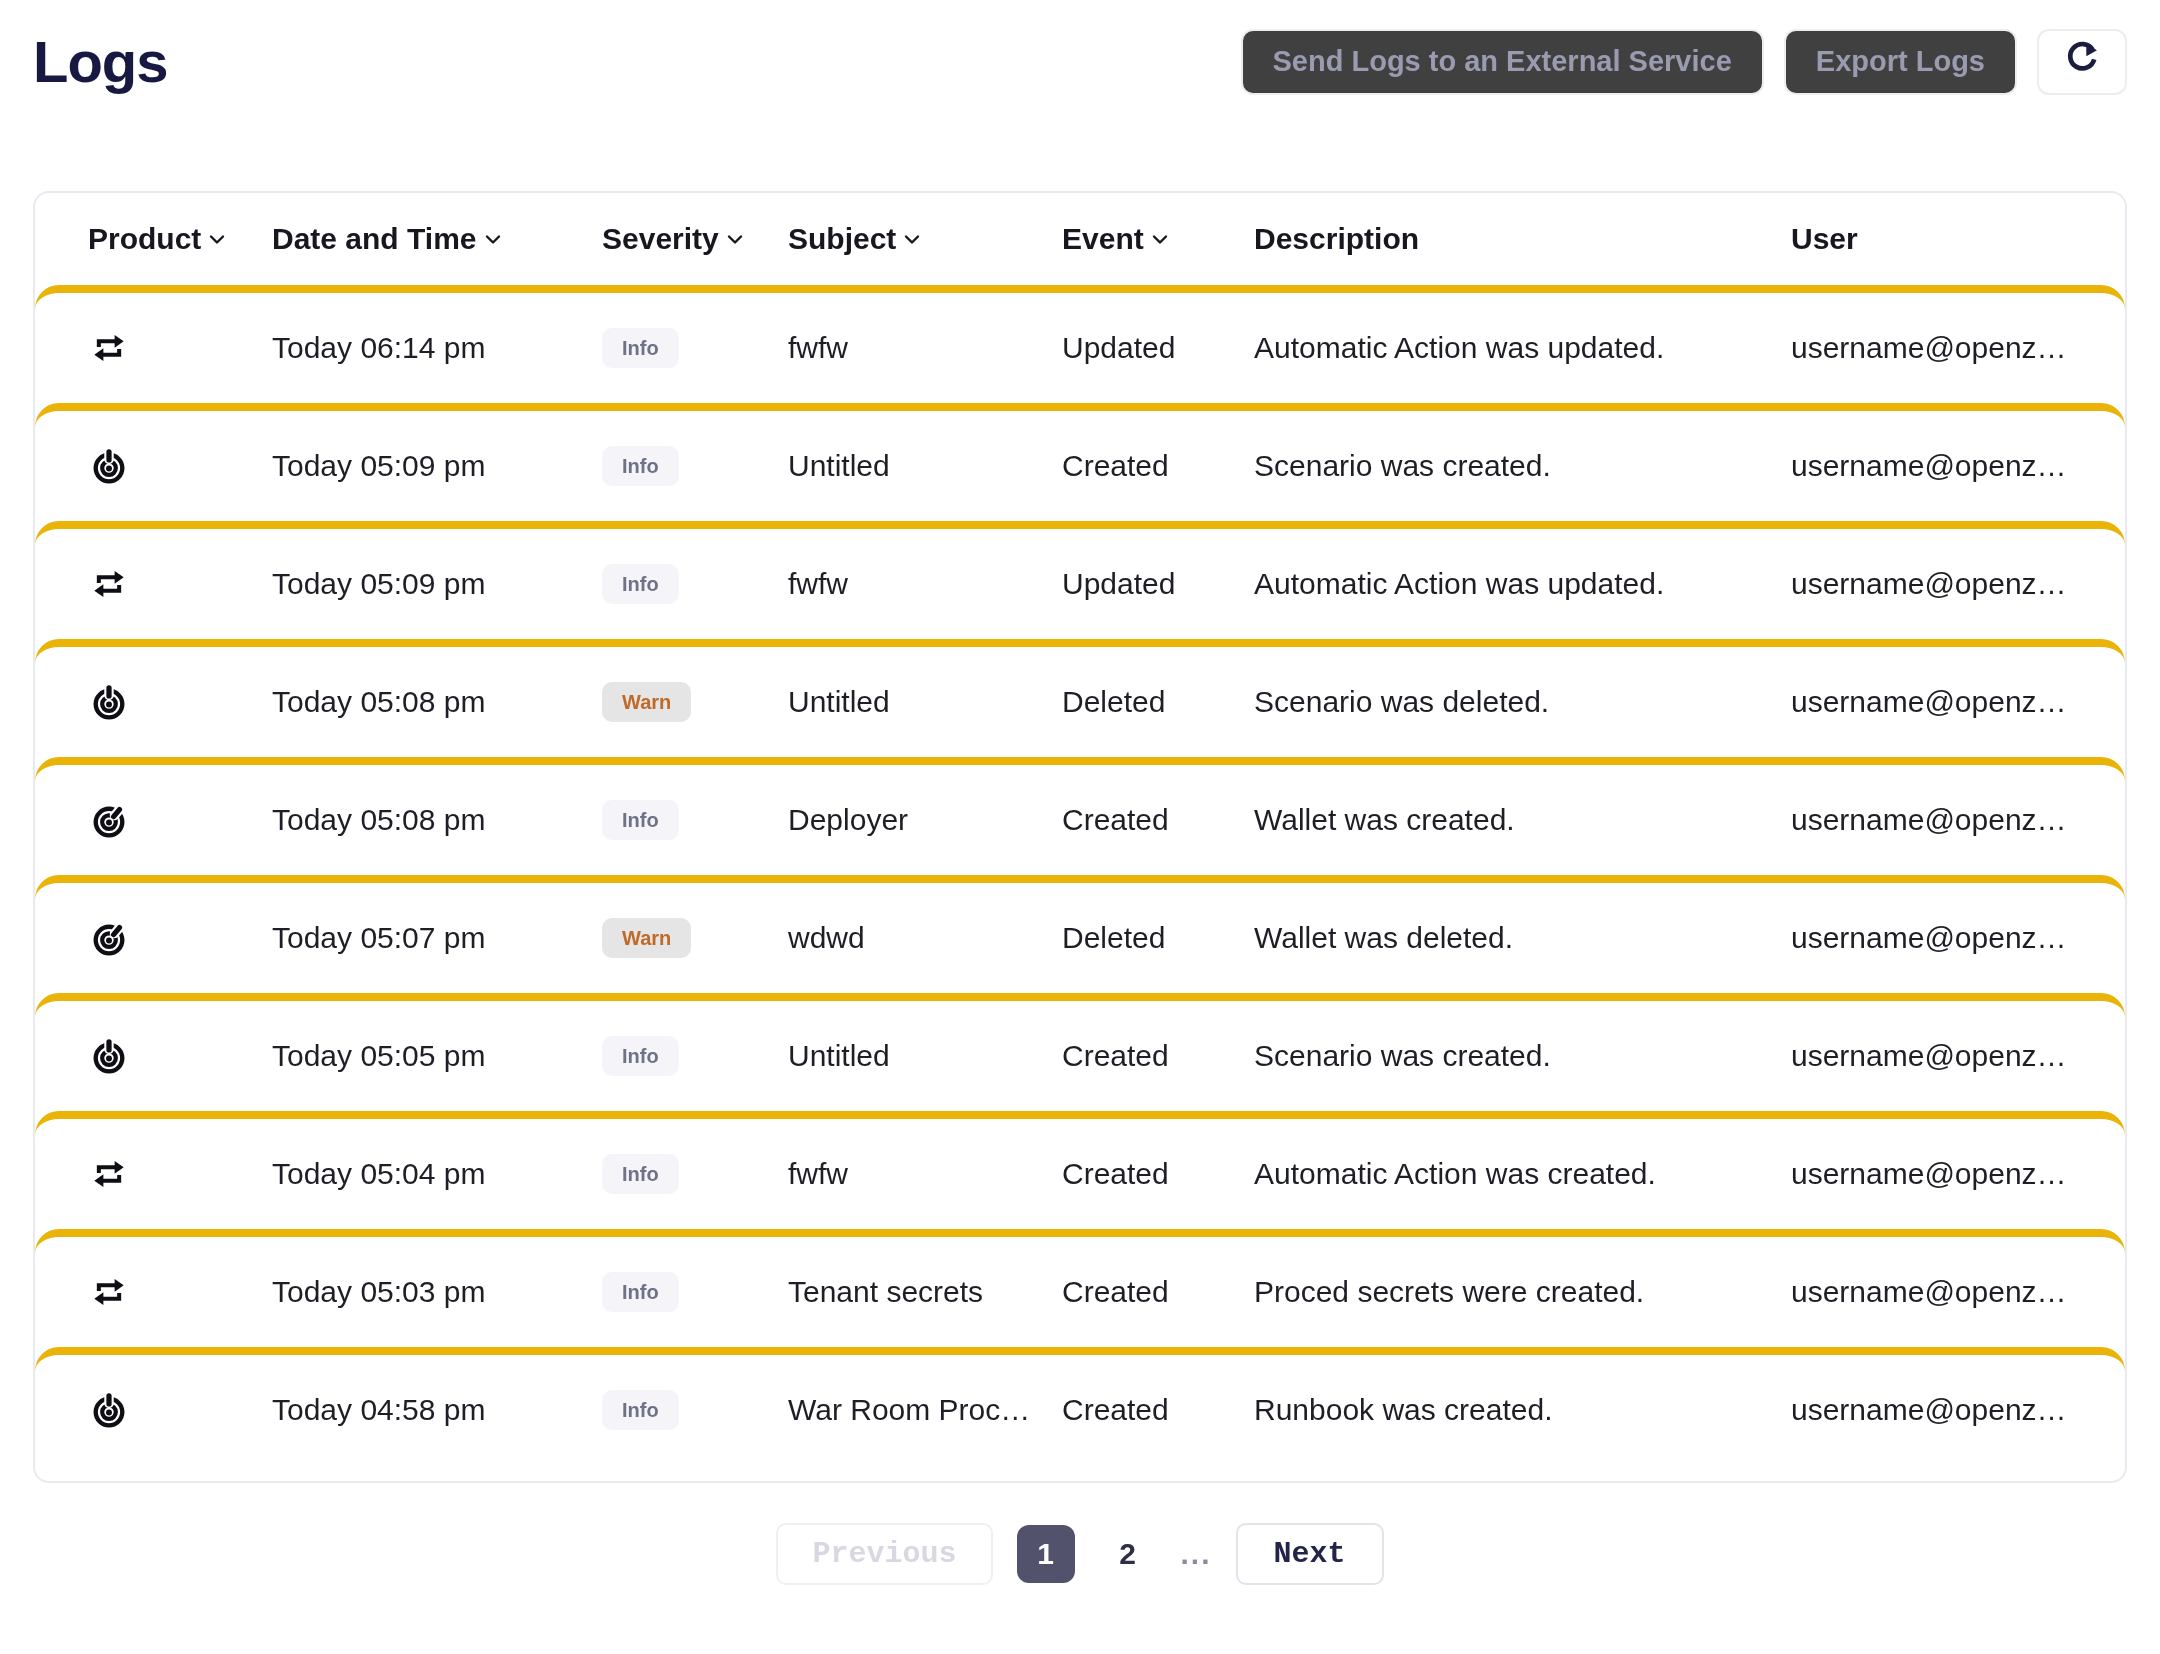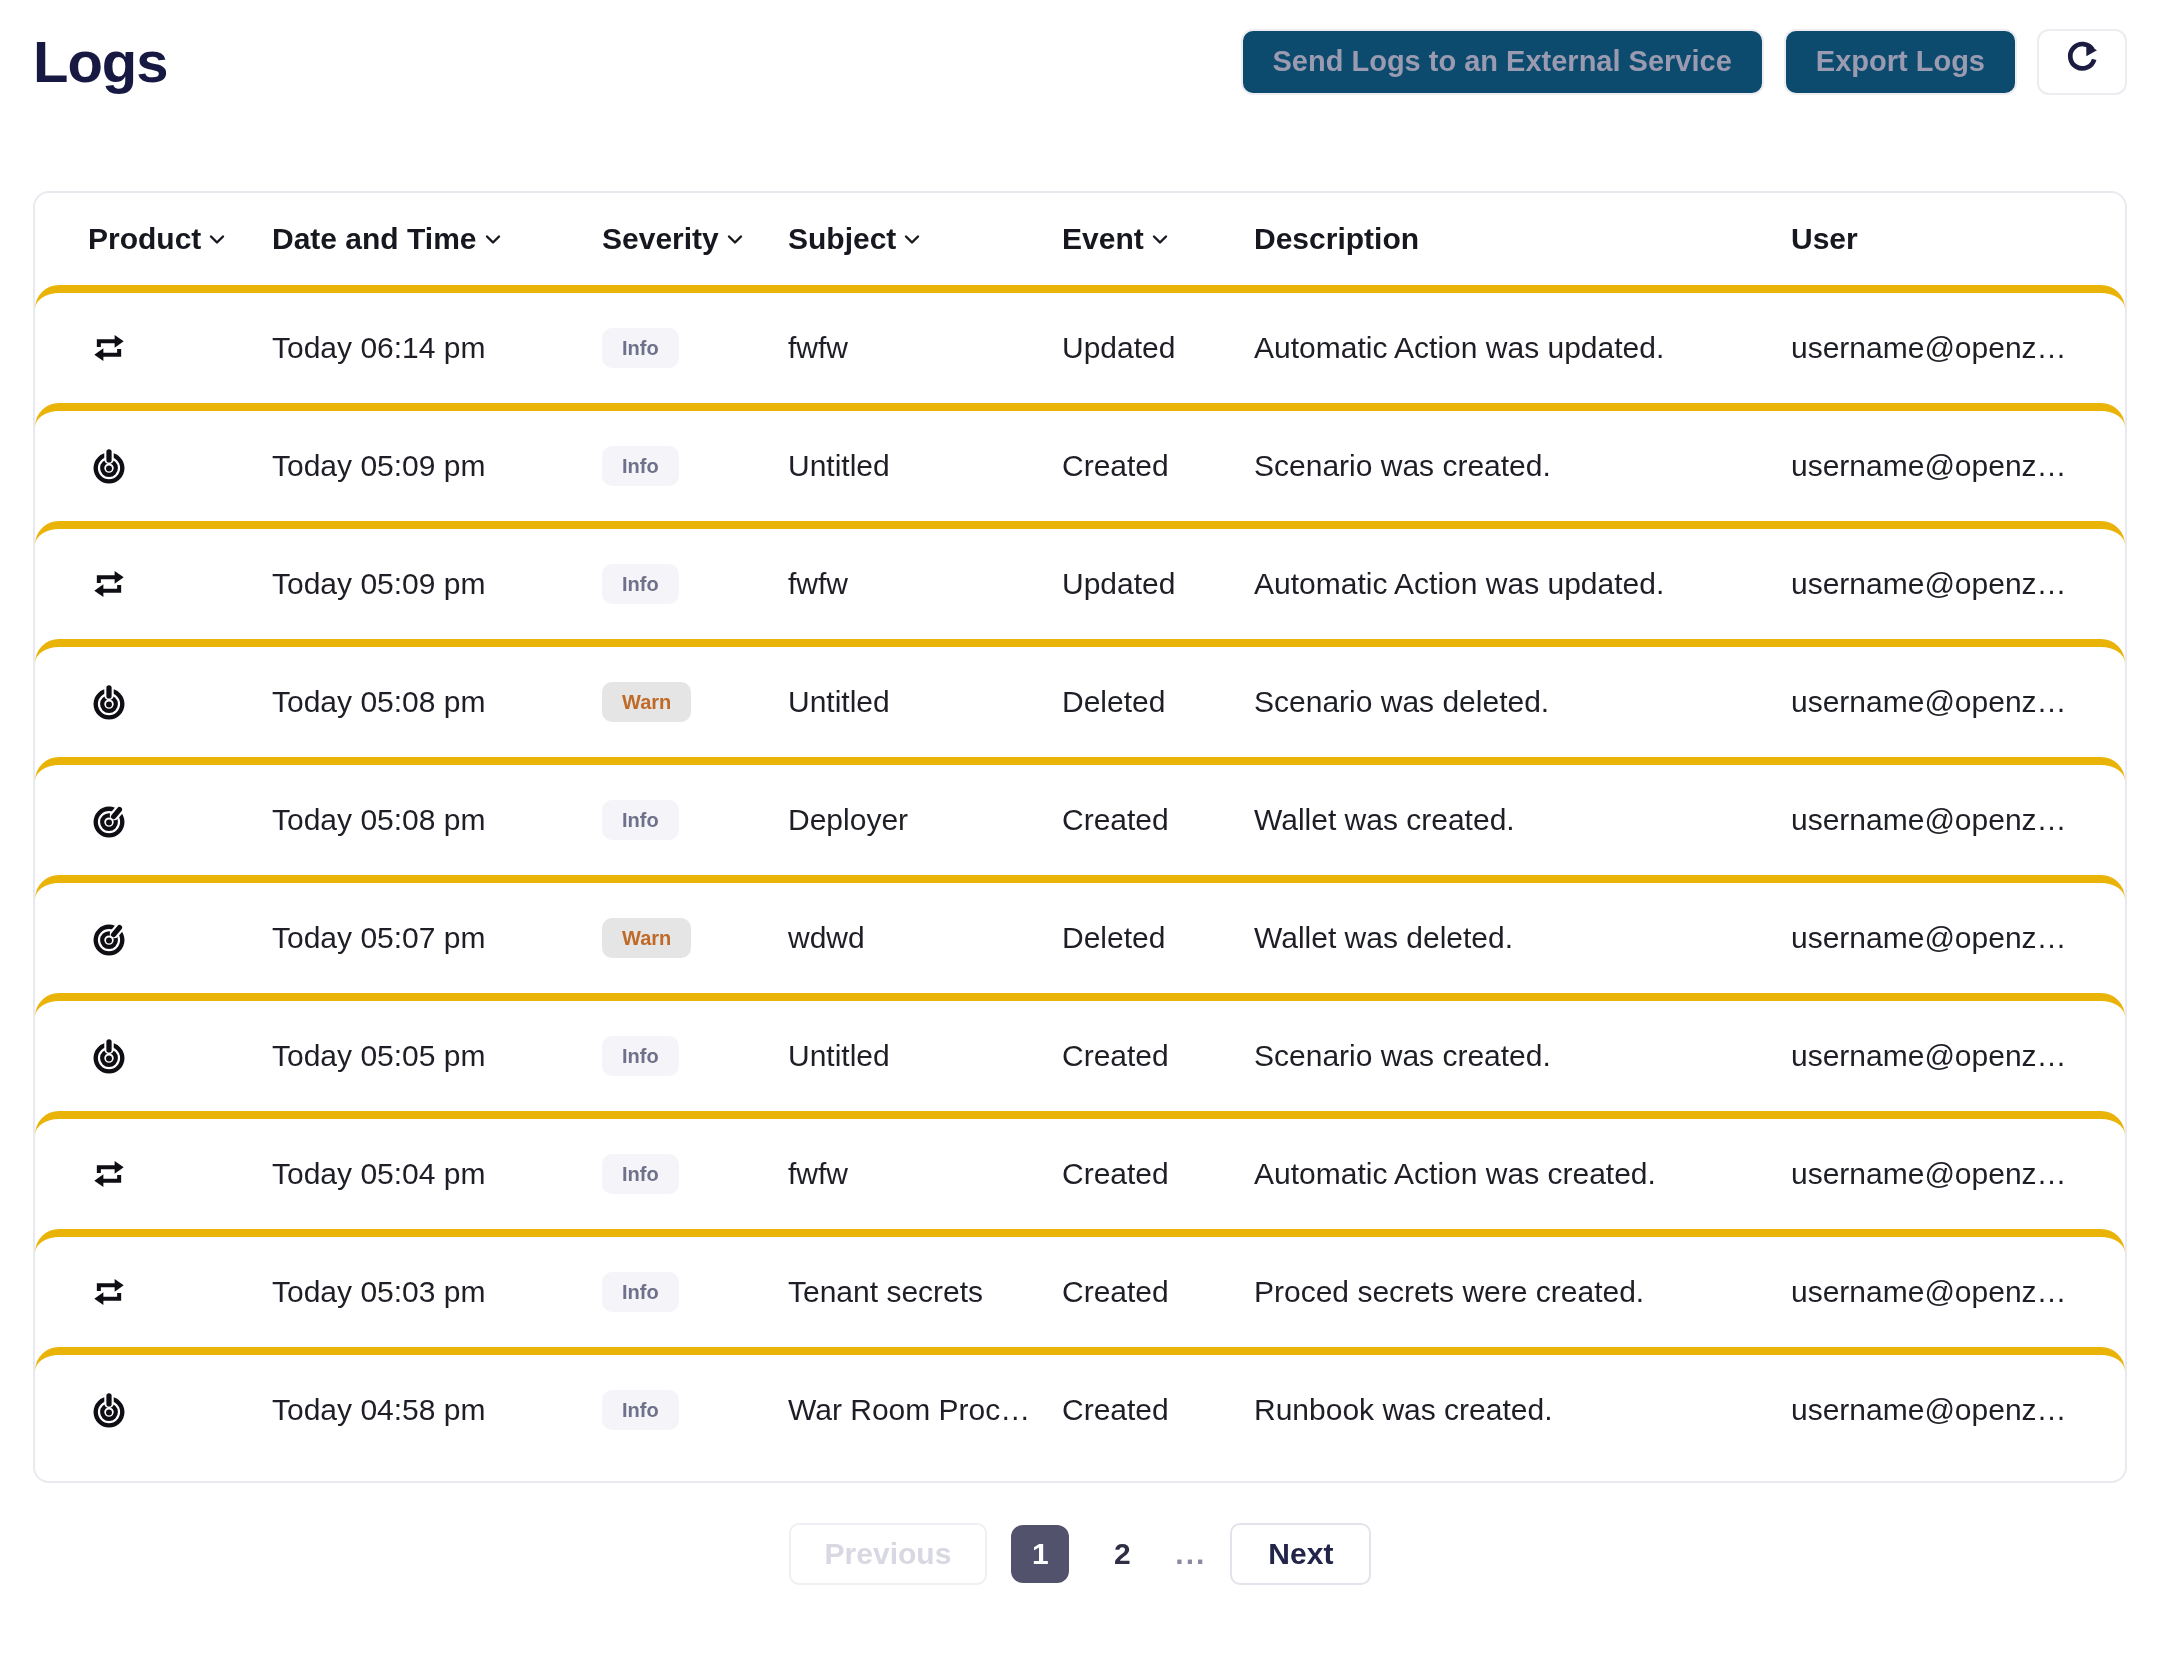--- a/index.html
+++ b/index.html
@@ -16,21 +16,21 @@
     display: flex; justify-content: space-between; align-items: center;
     padding-top: 28px;
   }
   .page-title {
     font-size: 58px; font-weight: 700; color: #181942; letter-spacing: -1px;
   }
   .toolbar { display: flex; align-items: center; gap: 20px; }
   .btn {
     height: 66px; padding: 0 30px;
     border: 2px solid #ededf2; border-radius: 12px;
-    background: #0c4a6e; cursor: pointer;
+    background: #404040; cursor: pointer;
     font-family: "Liberation Sans", sans-serif;
     font-size: 29px; font-weight: 600; color: #9a9bb0;
     display: inline-flex; align-items: center; justify-content: center;
     white-space: nowrap;
   }
   .icon-btn { width: 90px; padding: 0; background: #ffffff; border-color: #ececf1; }
   .icon-btn svg { width: 40px; height: 40px; }
 
   
   .card {
@@ -69,21 +69,21 @@
   .badge.info { background: #f5f5f9; color: #6f7089; }
   .badge.warn { background: #e5e5e5; color: #bf6a28; }
 
   
   .pagination {
     display: flex; justify-content: center; align-items: center;
     gap: 24px; margin-top: 40px;
   }
   .pg-btn {
     height: 62px; border-radius: 10px; background: #ffffff; cursor: pointer;
-    font-family: Liberation Sans, sans-serif; font-size: 30px; white-space: nowrap;
+    font-family: Liberation Mono, monospace; font-size: 30px; white-space: nowrap;
     display: inline-flex; align-items: center; justify-content: center;
   }
   .pg-prev {
     padding: 0 34px; border: 2px solid #f0f0f4;
     color: #d8d8e2; font-weight: 600; cursor: default;
   }
   .pg-next {
     padding: 0 36px; border: 2px solid #e3e3ec;
     color: #23244a; font-weight: 700;
   }

